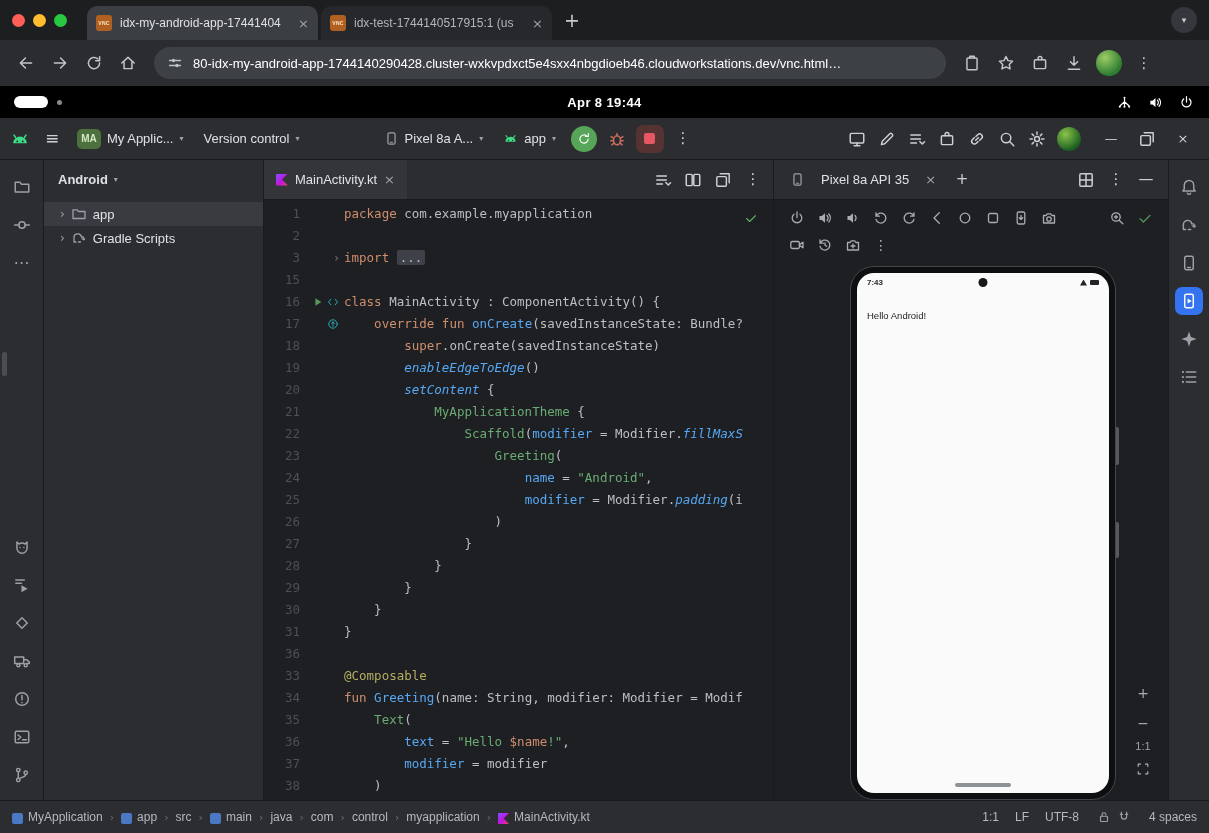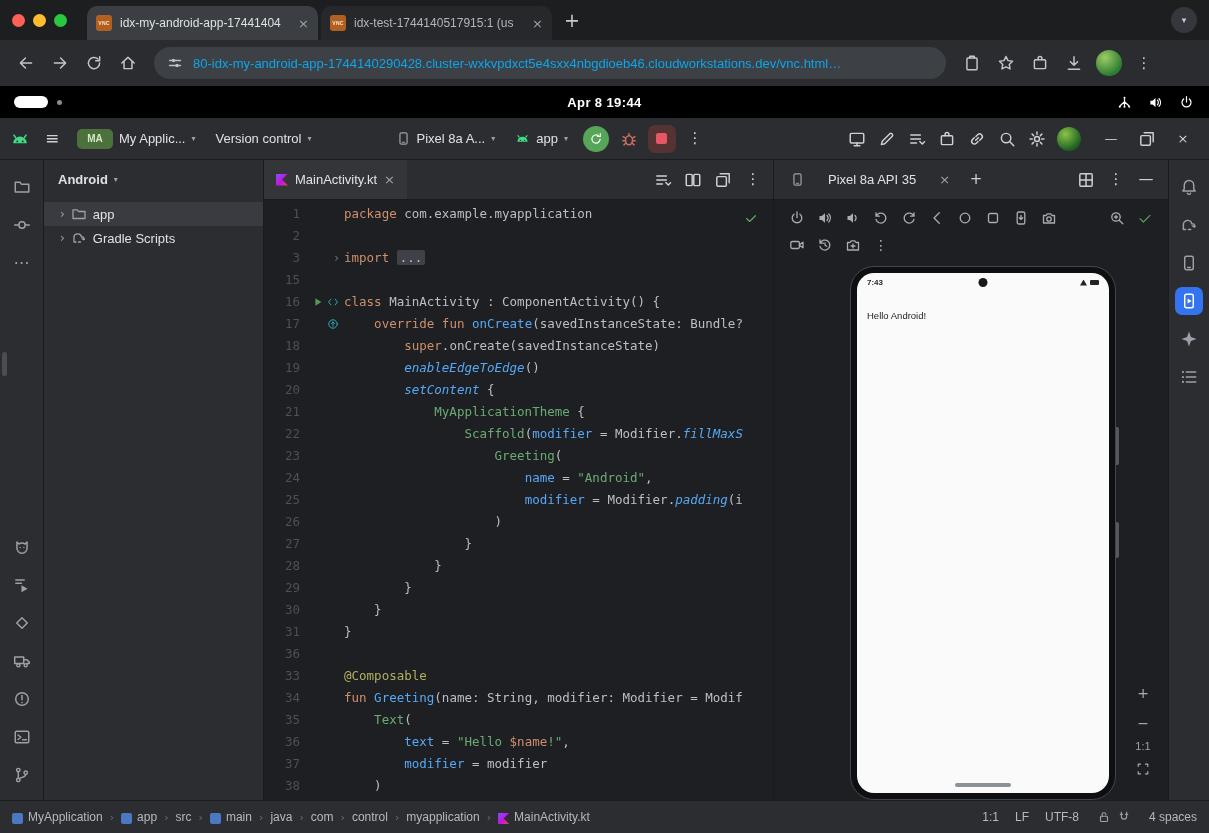--- a/index.html
+++ b/index.html
@@ -31,41 +31,41 @@
   .tclose{margin-left:auto;color:#9fa3a8;font-size:13px;cursor:default;flex:none}
   .newtab{font-size:19px;color:#c6c9cc;margin-left:12px}
   .tabsearch{margin-left:auto;margin-right:12px;width:26px;height:26px;border-radius:50%;background:#34373b;display:flex;align-items:center;justify-content:center}
   .chevsm{font-size:9px;color:#c6c9cc}
   
   .navbar{height:46px;background:#2b2c2f;display:flex;align-items:center;padding:0 10px;flex:none}
   .navgroup{display:flex;align-items:center;gap:2px}
   .navbtn{width:32px;height:32px;border-radius:50%;display:flex;align-items:center;justify-content:center;color:#c3c6c9}
   .navbtn .isvg{width:18px;height:18px}
   .omnibox{flex:1;max-width:792px;height:32px;background:#3d4045;border-radius:16px;margin:0 10px;display:flex;align-items:center;padding:0 13px;gap:10px;overflow:hidden}
-  .url{color:#0ea5e9;font-size:13px;white-space:nowrap;overflow:hidden}
+  .url{color:#ffffff;font-size:13px;white-space:nowrap;overflow:hidden}
   .avatar{border-radius:50%;flex:none}
   .av26{width:26px;height:26px;background:radial-gradient(circle at 35% 30%,#9ccc65,#2e7d32 70%);margin:0 6px}
   .av24{width:24px;height:24px;background:radial-gradient(circle at 35% 30%,#8bc34a,#1b5e20 72%)}
   .kebab{font-size:15px;color:#c3c6c9}
   
   .sysbar{height:32px;background:#000;display:flex;align-items:center;padding:0 14px;color:#fff;flex:none;position:relative}
   .syspill{width:34px;height:12px;background:#fff;border-radius:6px;flex:none}
   .sysdot{width:5px;height:5px;background:#8a8a8a;border-radius:50%;margin-left:9px;flex:none}
   .sysclock{position:absolute;left:0;right:0;text-align:center;font-size:13px;font-weight:bold;letter-spacing:.4px;pointer-events:none}
   .sysicons{margin-left:auto;display:flex;align-items:center;gap:13px;z-index:1}
   .sysicon{width:18px;height:18px;display:flex;align-items:center;justify-content:center;color:#fff}
   .sysicon .isvg{width:15px;height:15px}
   
   .studio{flex:1;display:flex;flex-direction:column;min-height:0}
   .toolbar{height:42px;background:#2b2d30;border-bottom:1px solid #1a1b1e;display:flex;align-items:center;padding:0 10px;gap:2px;flex:none}
   .toolbtn{width:28px;height:28px;border-radius:6px;display:flex;align-items:center;justify-content:center;color:#ced0d6;flex:none}
   .toolbtn .isvg{width:18px;height:18px}
   .toolbtn.glyph{font-size:15px}
   .twidget{display:flex;align-items:center;gap:6px;padding:0 9px;height:30px;border-radius:6px;font-size:13px;color:#dfe1e5;flex:none;white-space:nowrap}
-  .badge{width:36px;height:20px;border-radius:5px;background:#4c713c;color:#d4e6c4;font-size:10px;font-weight:bold;display:flex;align-items:center;justify-content:center}
+  .badge{width:24px;height:20px;border-radius:5px;background:#4c713c;color:#d4e6c4;font-size:10px;font-weight:bold;display:flex;align-items:center;justify-content:center}
   .chev{font-size:8px;color:#9da0a8;font-family:"DejaVu Sans",sans-serif}
   .centergap{width:62px;flex:none}
   .runbtn{width:26px;height:26px;border-radius:50%;background:#57a558;display:flex;align-items:center;justify-content:center;color:#fff;margin:0 4px;flex:none}
   .stopbtn{width:28px;height:28px;border-radius:7px;background:#543332;display:flex;align-items:center;justify-content:center;margin:0 3px;flex:none}
   .stopsq{width:11px;height:11px;border-radius:2px;background:#e55765}
   .tright{margin-left:auto;display:flex;align-items:center;gap:6px}
   .iconrow{display:flex;align-items:center;gap:2px}
   .winctl{gap:8px;margin-left:10px;margin-right:2px}
   .winctl .toolbtn{font-size:13px}
   
@@ -105,21 +105,21 @@
   .tok-na{color:#56a8f5}
   .tok-cc{color:#6aab73}
   .tok-fn{color:#56a8f5}
   .tok-an{color:#b3ae60}
   .tok-ip{color:#cf8e6d}
   .tok-fd{background:#3e4248;color:#bcbec4;border-radius:2px;padding:0 3px}
   .inspectok{position:absolute;top:8px;right:12px;width:20px;height:20px;display:flex;align-items:center;justify-content:center}
   
   .devices{width:395px;flex:none;background:#1e1f22;border-left:1px solid #1a1b1e;display:flex;flex-direction:column}
   .devtabs{height:40px;background:#2b2d30;border-bottom:1px solid #1a1b1e;display:flex;align-items:center;padding:0 8px;gap:4px;flex:none}
-  .devtab{display:flex;align-items:center;gap:23px;font-size:13px;color:#dfe1e5;padding:0 8px}
+  .devtab{display:flex;align-items:center;gap:16px;font-size:13px;color:#dfe1e5;padding:0 8px}
   .devhead{margin-left:auto}
   .devtoolbar{padding:4px 10px 3px;flex:none}
   .devrow{display:flex;align-items:center;height:27px}
   .devbtn{width:26px;height:26px;border-radius:5px;display:flex;align-items:center;justify-content:center;color:#a8adb4;flex:none}
   .devbtn .isvg{width:16px;height:16px}
   .devbtn.glyph{font-size:14px}
   .devrow .right{margin-left:auto}
   .stage{flex:1;position:relative}
   .phone{position:absolute;left:76px;top:5px;width:266px;height:534px;background:#0e0f11;border:1px solid #43464c;border-radius:24px;padding:6px}
   .pbtn{position:absolute;right:-4px;width:3px;background:#55585e;border-radius:0 2px 2px 0}

